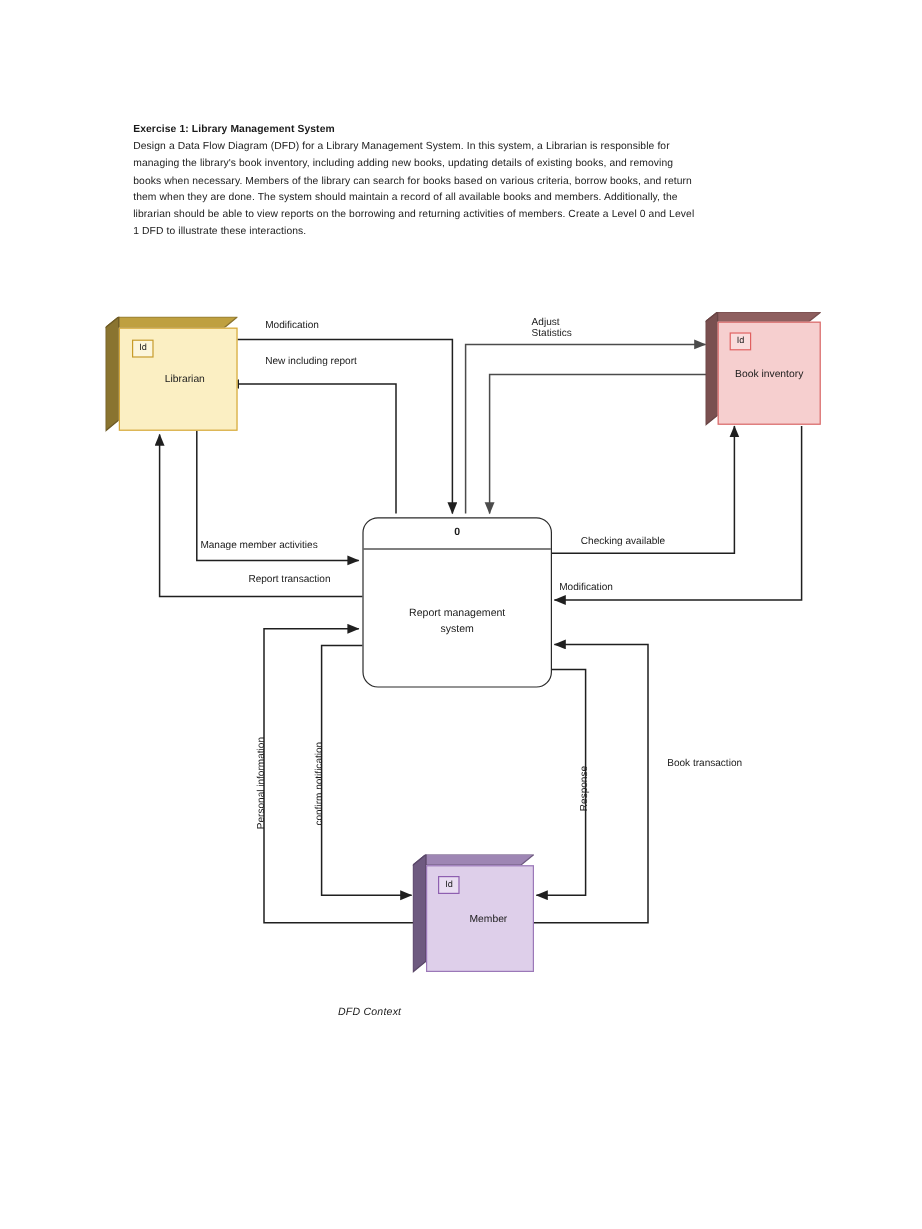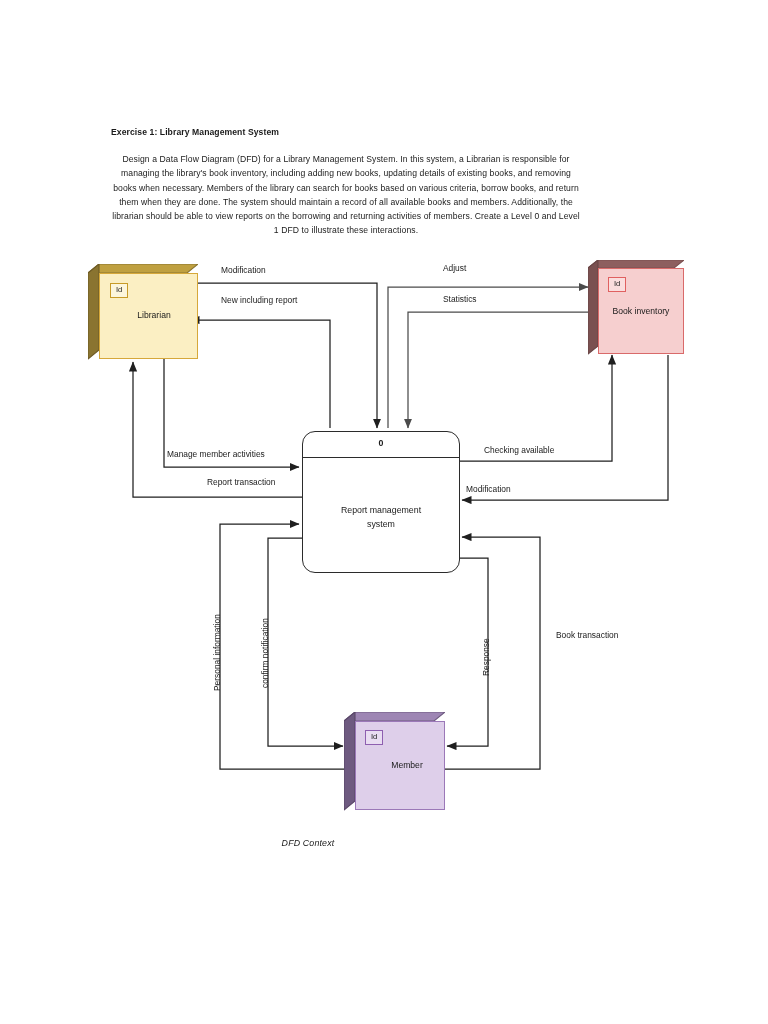--- a/index.html
+++ b/index.html
@@ -21,28 +21,26 @@
     position: absolute;
     left: 111px;
     top: 100px;
     width: 470px;
   }
   #prompt-title {
     font-size: 8.6px;
     font-weight: bold;
     line-height: 14.2px;
     letter-spacing: 0.01em;
-    margin-top: 25px;
   }
   #prompt-body {
     font-size: 8.6px;
     line-height: 14.2px;
     letter-spacing: 0.01em;
-    text-align: center;
-    margin-top: 13px;
+    text-align: left;
   }
 
   
   #diagram {
     position: absolute;
     left: 0;
     top: 0;
     width: 768px;
     height: 1024px;
   }
@@ -239,21 +237,21 @@
       <div>system</div>
     </div>
   </div>
 
   <div class="flow-label" style="left:221px; top:265px;">Modification</div>
 
   <div class="flow-label" style="left:221px; top:295px;">New including report</div>
 
   <div class="flow-label" style="left:443px; top:263px;">Adjust</div>
 
-  <div class="flow-label" style="left:443px; top:294px;">Statistics</div>
+  <div class="flow-label" style="left:443px; top:272px;">Statistics</div>
 
   <div class="flow-label" style="left:167px; top:449px;">Manage member activities</div>
 
   <div class="flow-label" style="left:167px; top:477px;padding-left:40px;">Report transaction</div>
 
   <div class="flow-label" style="left:484px; top:445px;">Checking available</div>
 
   <div class="flow-label" style="left:466px; top:484px;">Modification</div>
 
   <div class="flow-label vert" style="left:212px; top:691px;">Personal information</div>

